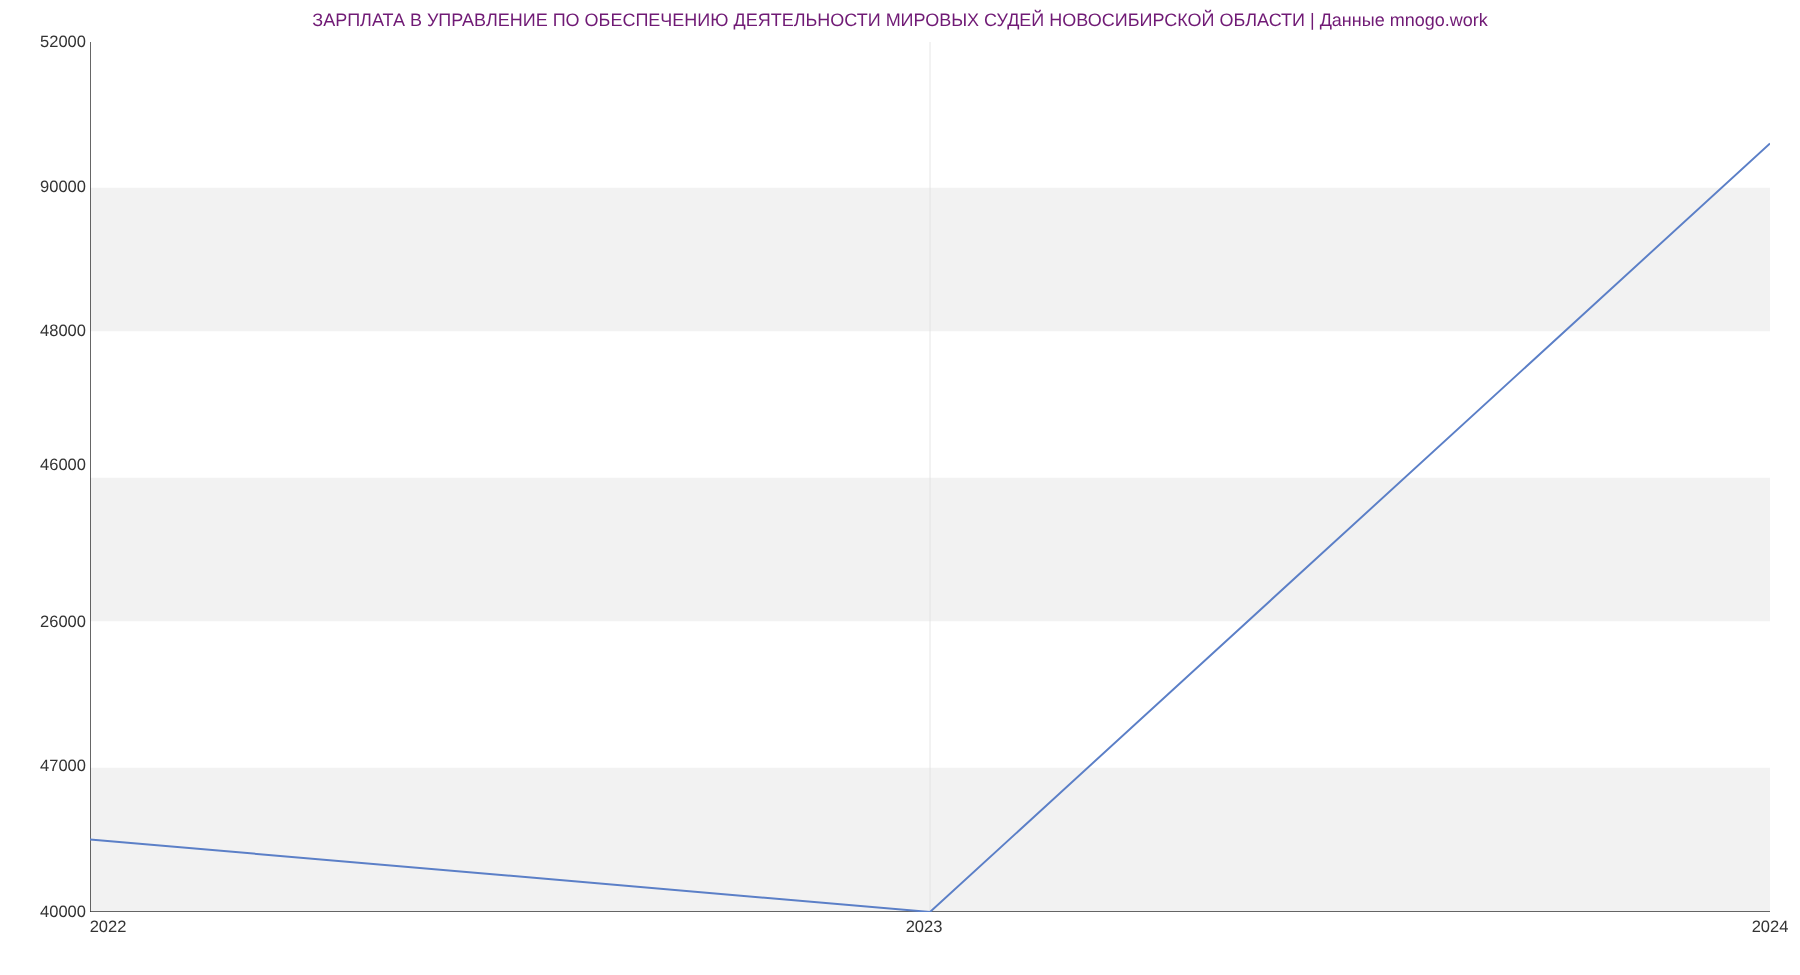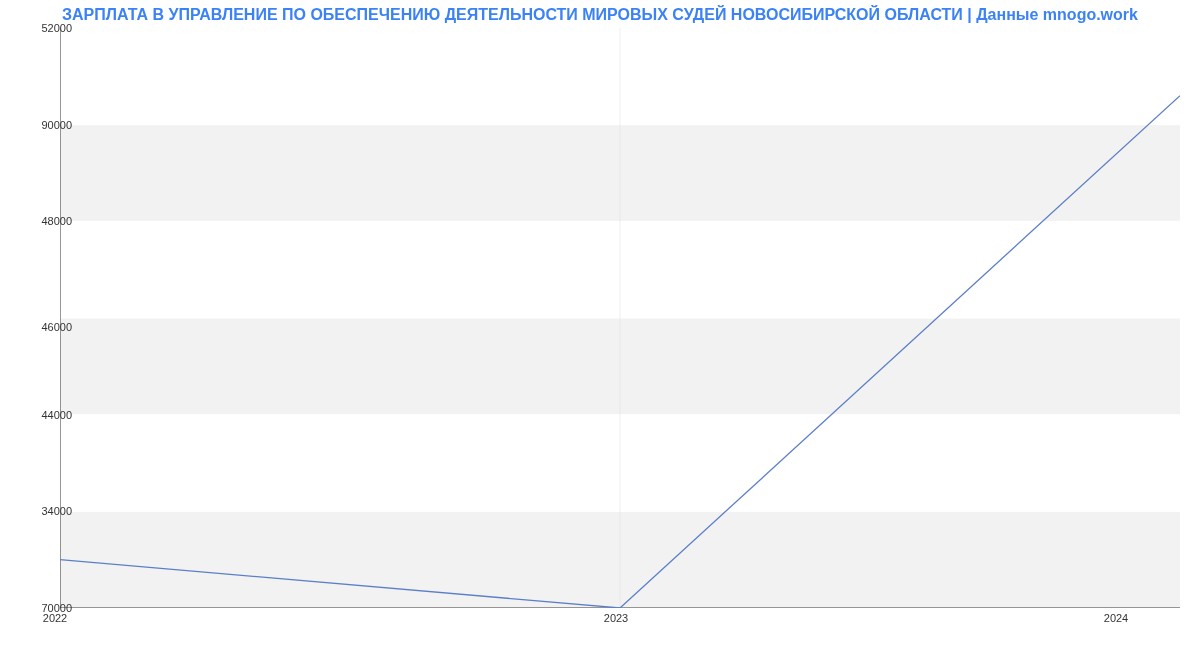--- a/index.html
+++ b/index.html
@@ -5,24 +5,24 @@
     * { margin: 0; padding: 0; box-sizing: border-box; }
     body {
       font-family: Verdana, Geneva, sans-serif;
       background: #ffffff;
       width: 1200px;
       height: 650px;
       position: relative;
     }
     .chart-title {
       text-align: center;
-      font-size: 16px;
-      color: #3b82f6;
+      font-size: 12px;
+      color: #701a75;
       padding-top: 6px;
-      font-weight: bold;
+      font-weight: normal;
     }
     .chart-area {
       position: absolute;
       left: 60px;
       top: 28px;
       width: 1120px;
       height: 580px;
     }
     .plot {
       position: absolute;
@@ -30,21 +30,21 @@
       top: 0;
       width: 100%;
       height: 100%;
     }
     .y-tick-label {
       position: absolute;
       right: 1128px;
       font-size: 11px;
       color: #333;
       transform: translateY(-50%);
-      text-align: right;
+      text-align: center;
       width: 60px;
     }
     .x-tick-label {
       position: absolute;
       top: 612px;
       font-size: 11px;
       color: #333;
       transform: translateX(-50%);
     }
   </style>
@@ -87,23 +87,23 @@
     <g stroke="#333333" stroke-width="1">
       <line x1="0" y1="580" x2="0" y2="584"></line>
       <line x1="560" y1="580" x2="560" y2="584"></line>
       <line x1="1120" y1="580" x2="1120" y2="584"></line>
     </g>
 
     <polyline points="0,531.67 560,580 1120,67.67" fill="none" stroke="#5b7fc7" stroke-width="1.3"></polyline>
   </svg>
 </div>
 
-<div class="y-tick-label" style="top:608px">70000</div>
-<div class="y-tick-label" style="top:511.33px">34000</div>
-<div class="y-tick-label" style="top:414.67px">44000</div>
-<div class="y-tick-label" style="top:327px">46000</div>
+<div class="y-tick-label" style="top:608px">40000</div>
+<div class="y-tick-label" style="top:511.33px">47000</div>
+<div class="y-tick-label" style="top:414.67px">26000</div>
+<div class="y-tick-label" style="top:310px">46000</div>
 <div class="y-tick-label" style="top:221.33px">48000</div>
 <div class="y-tick-label" style="top:124.67px">90000</div>
 <div class="y-tick-label" style="top:28px">52000</div>
 
-<div class="x-tick-label" style="left:55px">2022</div>
+<div class="x-tick-label" style="left:72px">2022</div>
 <div class="x-tick-label" style="left:616px">2023</div>
-<div class="x-tick-label" style="left:1116px">2024</div>
+<div class="x-tick-label" style="left:1180px">2024</div>
 
 </body></html>

